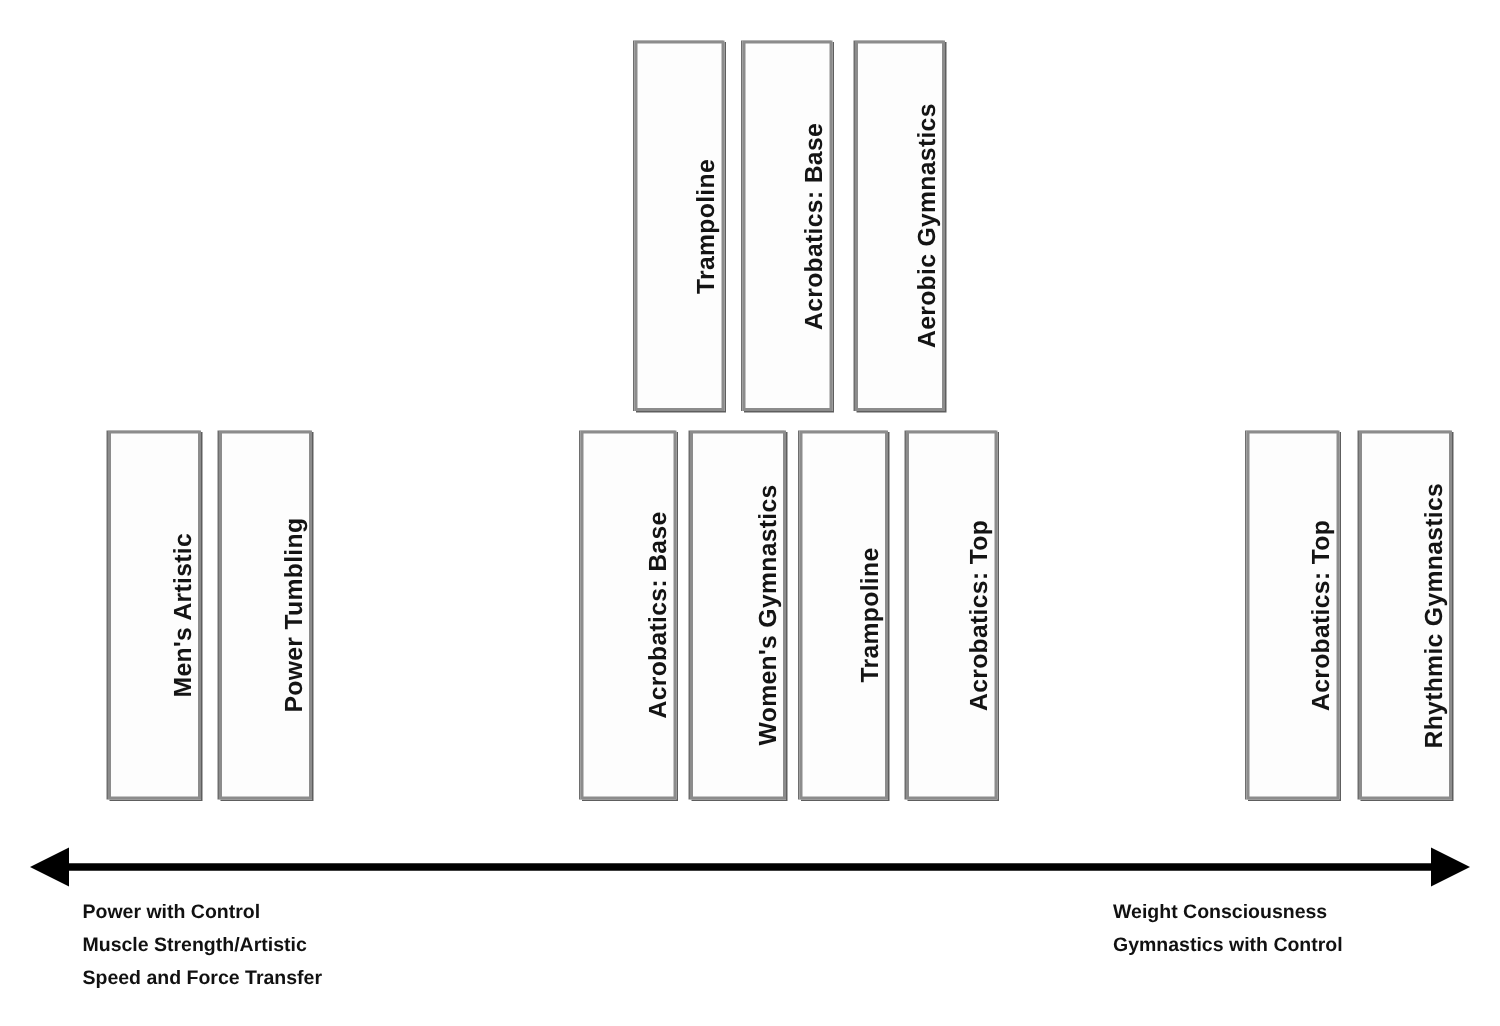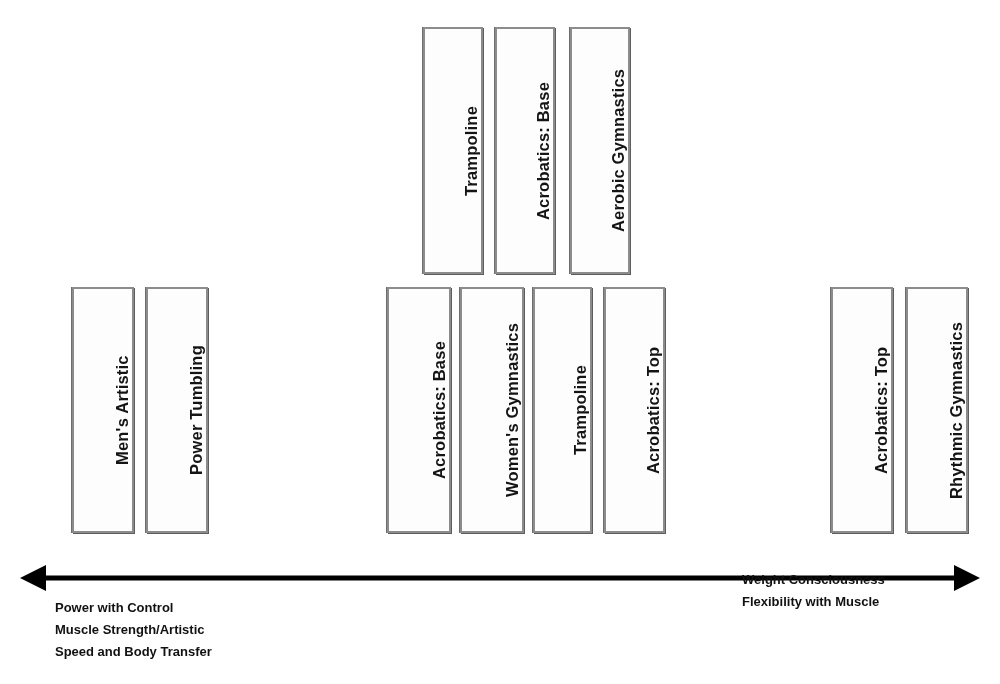--- a/index.html
+++ b/index.html
@@ -63,21 +63,21 @@
   .caption {
     position: absolute;
     font-family: "Liberation Sans", sans-serif;
     font-weight: bold;
     font-size: 13px;
     color: #111111;
     line-height: 22px;
     white-space: nowrap;
   }
   #caption-left  { left: 55px;  top: 597px; }
-  #caption-right { left: 742px; top: 569px; }
+  #caption-right { left: 742px; top: 597px; }
   .caption-line { display: block; }
 </style>
 </head>
 <body>
 
 <div id="diagram">
 
   <div class="vbox" style="left:72px; top:287px; width:62px; height:246px;">
     <span class="vtext">Men's Artistic</span>
   </div>
@@ -124,21 +124,21 @@
 
   <svg id="axis-arrow" viewBox="0 0 1000 40" xmlns="http://www.w3.org/2000/svg">
     <line x1="40" y1="20" x2="962" y2="20" stroke="#000000" stroke-width="5"></line>
     <polygon points="20,20 46,7 46,33" fill="#000000"></polygon>
     <polygon points="980,20 954,7 954,33" fill="#000000"></polygon>
   </svg>
 
   <div id="caption-left" class="caption">
     <span class="caption-line">Power with Control</span>
     <span class="caption-line">Muscle Strength/Artistic</span>
-    <span class="caption-line">Speed and Body Transfer</span>
+    <span class="caption-line">Speed and Force Transfer</span>
   </div>
 
   <div id="caption-right" class="caption">
     <span class="caption-line">Weight Consciousness</span>
-    <span class="caption-line">Flexibility with Muscle</span>
+    <span class="caption-line">Gymnastics with Control</span>
   </div>
 
 </div>
 
 </body></html>

